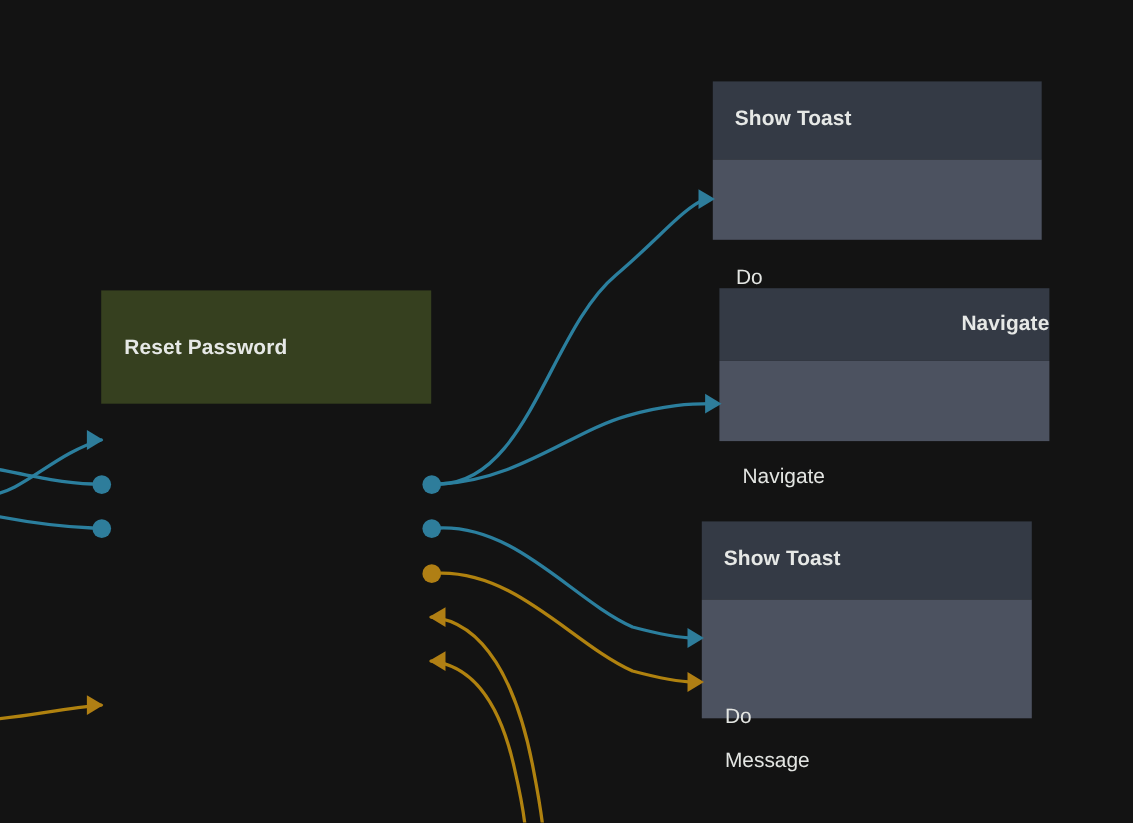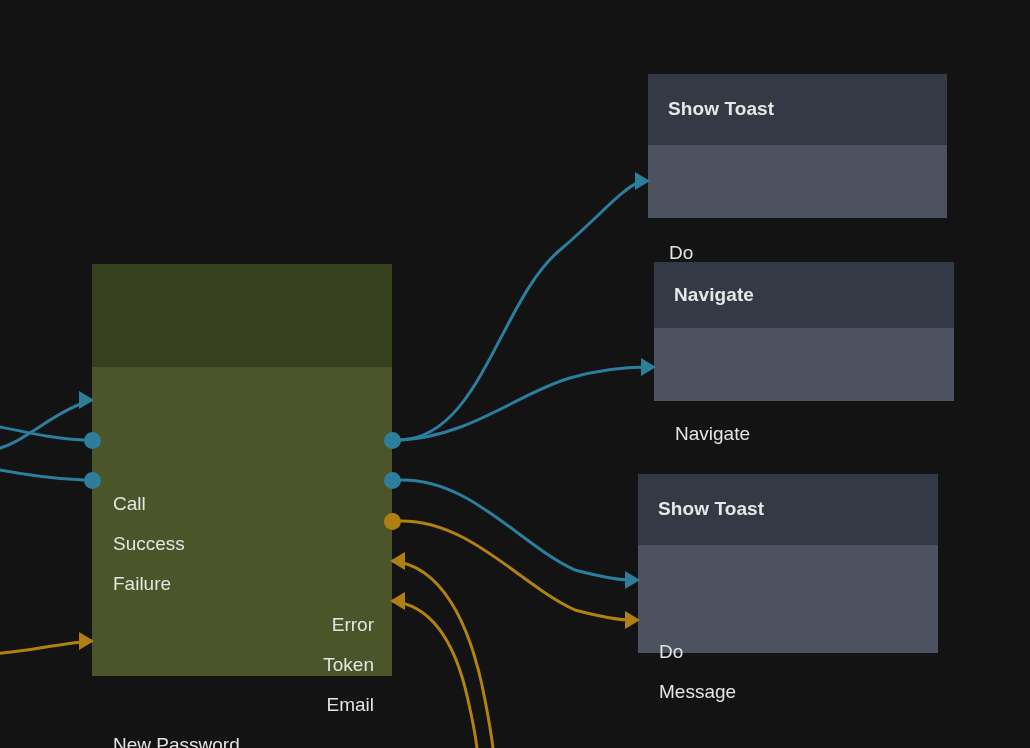--- a/index.html
+++ b/index.html
@@ -147,58 +147,36 @@
       <path d="M 392 561 C 440 565 470 620 485 700 C 490 726 492 740 493 748" fill="none" stroke="#b0820f" stroke-width="3" stroke-linecap="round"></path>
       <path d="M 392 601 C 430 605 455 640 468 700 C 474 726 476 740 477 748" fill="none" stroke="#b0820f" stroke-width="3" stroke-linecap="round"></path>
       <path d="M -10 450 C 20 448 50 412 92 400" fill="none" stroke="#2b7f9e" stroke-width="3" stroke-linecap="round"></path>
       <path d="M -10 425 C 25 432 55 439 84 440" fill="none" stroke="#2b7f9e" stroke-width="3" stroke-linecap="round"></path>
       <path d="M -10 468 C 25 475 55 479 84 480" fill="none" stroke="#2b7f9e" stroke-width="3" stroke-linecap="round"></path>
       <path d="M -10 654 C 25 652 55 644 92 641" fill="none" stroke="#b0820f" stroke-width="3" stroke-linecap="round"></path>
     </svg>
 
   <div class="node node-green" style="left:92px; top:264px; width:300px; height:412px;">
     <div class="node-header" style="height:103px;">
-    </div>
-    <div class="node-body" style="height:309px;">
-      <div class="port-row left" style="top:123px;">
-        <span class="port-label">Call</span>
-      </div>
-      <div class="port-row left" style="top:163px;">
-        <span class="port-label">Success</span>
-      </div>
-      <div class="port-row left" style="top:203px;">
-        <span class="port-label">Failure</span>
-      </div>
-      <div class="port-row right align-right" style="top:244px;">
-        <span class="port-label">Error</span>
-      </div>
-      <div class="port-row right align-right" style="top:284px;">
-        <span class="port-label">Token</span>
-      </div>
-      <div class="port-row right align-right" style="top:324px;">
-        <span class="port-label">Email</span>
-      </div>
-      <div class="port-row left" style="top:364px;">
-        <span class="port-label">New Password</span>
-      </div>
+      <div class="node-title">Reset Password</div>
     </div>
   </div>
 
   <div class="node node-grey" style="left:648px; top:74px; width:299px; height:144px;">
     <div class="node-header" style="height:71px;">
       <div class="node-title">Show Toast</div>
     </div>
     <div class="node-body" style="height:73px;">
       <div class="port-row left" style="top:94px;">
         <span class="port-label">Do</span>
       </div>
     </div>
   </div>
 
-  <div class="node node-grey" style="left:654px; top:262px; width:300px; height:168px;">
+  <div class="node node-grey" style="left:654px; top:262px; width:300px; height:168px;text-align:right;">
     <div class="node-header" style="height:66px;">
       <div class="node-title">Navigate</div>
     </div>
     <div class="node-body" style="height:73px;">
       <div class="port-row left" style="top:92px;">
         <span class="port-label">Navigate</span>
       </div>
     </div>
   </div>
 

